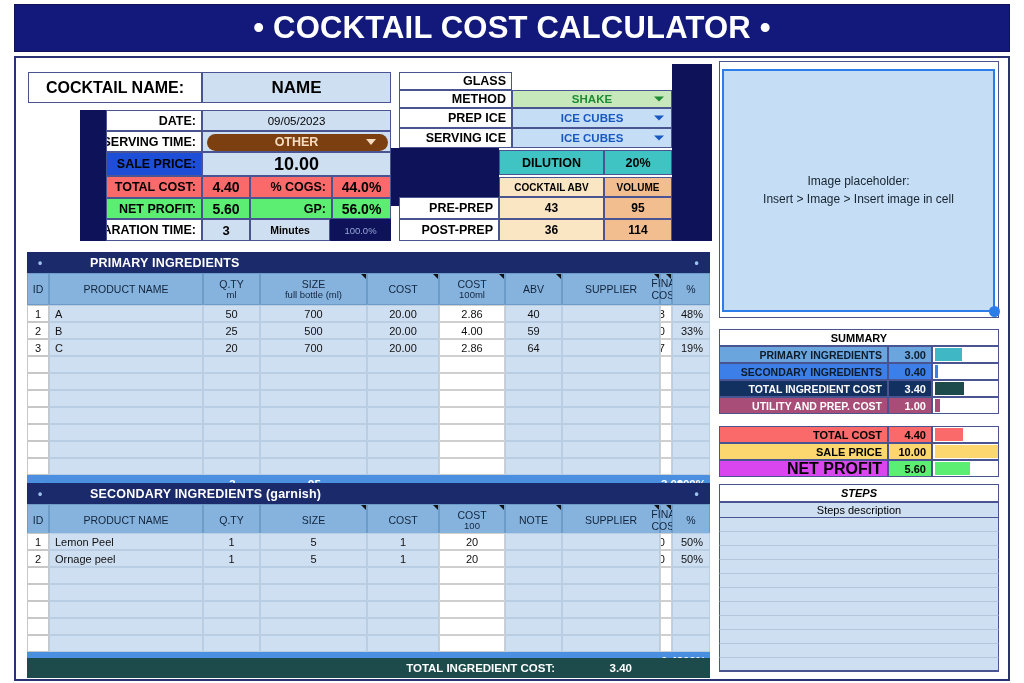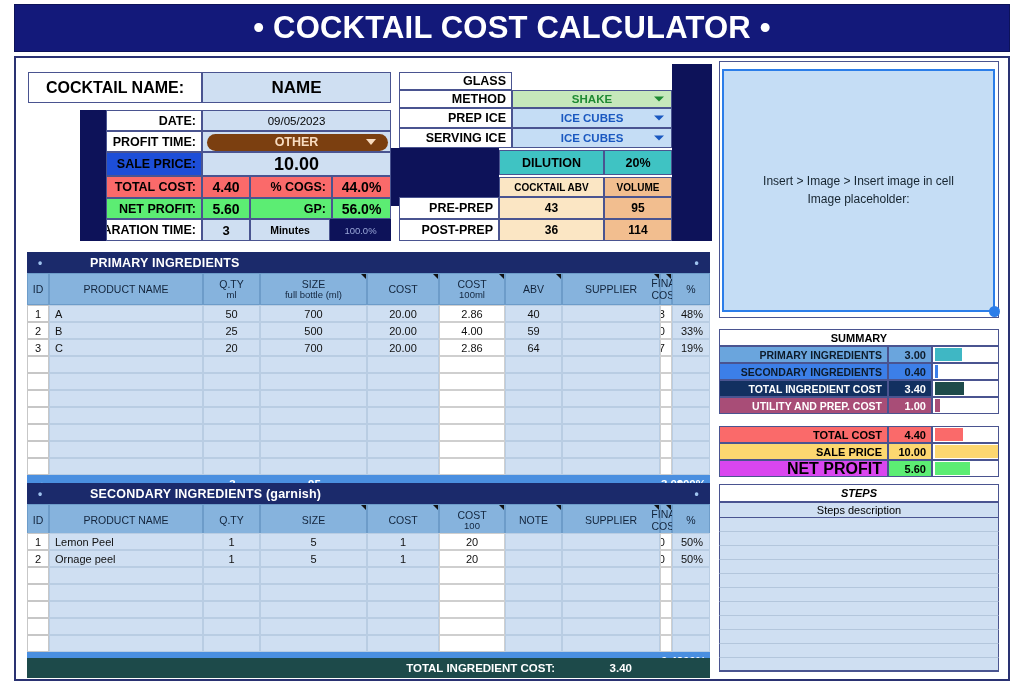--- a/index.html
+++ b/index.html
@@ -152,21 +152,21 @@
   <div class="navy-rail" style="left:391px; top:148px; width:108px; height:58px;"></div>
   <div class="navy-rail" style="left:672px; top:64px; width:40px; height:177px;"></div>
   <div class="navy-rail" style="left:330px; top:219px; width:61px; height:22px;"></div>
 
   <div class="cell c-center bg-white lbl" style="left:28px; top:72px; width:174px; height:31px; font-size:16px;">COCKTAIL NAME:</div>
   <div class="cell c-center bg-lightblue bold" style="left:202px; top:72px; width:189px; height:31px; font-size:17px;">NAME</div>
 
   <div class="cell c-right bg-white lbl" style="left:106px; top:110px; width:96px; height:21px;">DATE:</div>
   <div class="cell c-center bg-lightblue" style="left:202px; top:110px; width:189px; height:21px;">09/05/2023</div>
 
-  <div class="cell c-right bg-white lbl" style="left:106px; top:131px; width:96px; height:21px;">PROFIT TIME:</div>
+  <div class="cell c-right bg-white lbl" style="left:106px; top:131px; width:96px; height:21px;">SERVING TIME:</div>
   <div class="cell c-center bg-lightblue" style="left:202px; top:131px; width:189px; height:21px;">
     <div style="position:absolute;left:4px;top:2px;width:181px;height:17px;border-radius:9px;background:#7b3f10;"></div>
     <span class="bold" style="position:relative;color:#f8dcc0;font-size:12.5px;">OTHER</span>
     <span class="dd-arrow" style="border-top:6px solid #f8dcc0; right:14px;"></span>
   </div>
 
   <div class="cell c-right bg-yellow lbl" style="left:106px; top:152px; width:96px; height:24px;">SALE PRICE:</div>
   <div class="cell c-center bg-lightblue bold" style="left:202px; top:152px; width:189px; height:24px; font-size:18px;">10.00</div>
 
   <div class="cell c-right bg-red lbl" style="left:106px; top:176px; width:96px; height:22px;">TOTAL COST:</div>
@@ -214,22 +214,22 @@
   <div class="cell c-center bg-cream bold" style="left:499px; top:197px; width:105px; height:22px; font-size:12px;">43</div>
   <div class="cell c-center bg-orange2 bold" style="left:604px; top:197px; width:68px; height:22px; font-size:12px;">95</div>
 
   <div class="cell c-right bg-white lbl" style="left:399px; top:219px; width:100px; height:22px;">POST-PREP</div>
   <div class="cell c-center bg-cream bold" style="left:499px; top:219px; width:105px; height:22px; font-size:12px;">36</div>
   <div class="cell c-center bg-orange2 bold" style="left:604px; top:219px; width:68px; height:22px; font-size:12px;">114</div>
 
   <div class="cell bg-white" style="left:719px; top:61px; width:280px; height:257px;"></div>
   <div class="img-ph" style="left:722px; top:69px; width:273px; height:243px;">
     <div>
+      <div>Image placeholder:</div>
       <div>Insert &gt; Image &gt; Insert image in cell</div>
-      <div>Image placeholder:</div>
     </div>
   </div>
   <div class="img-handle" style="left:989px; top:306px;"></div>
 
   <div class="sec-bar" style="left:27px; top:252px; width:683px; height:21px;">
     <span class="dot-l">•</span>
     <span class="sec-title">PRIMARY INGREDIENTS</span>
     <span class="dot-r">•</span>
   </div>
   <div id="primary-header-row">

